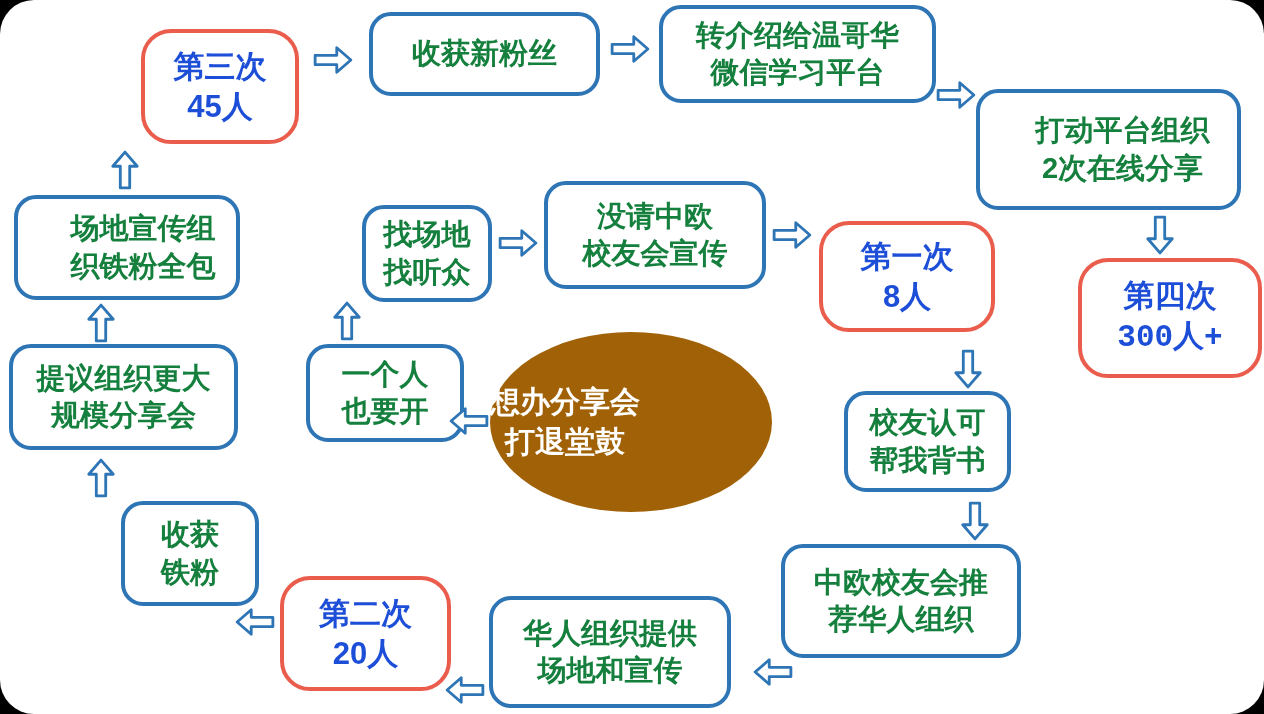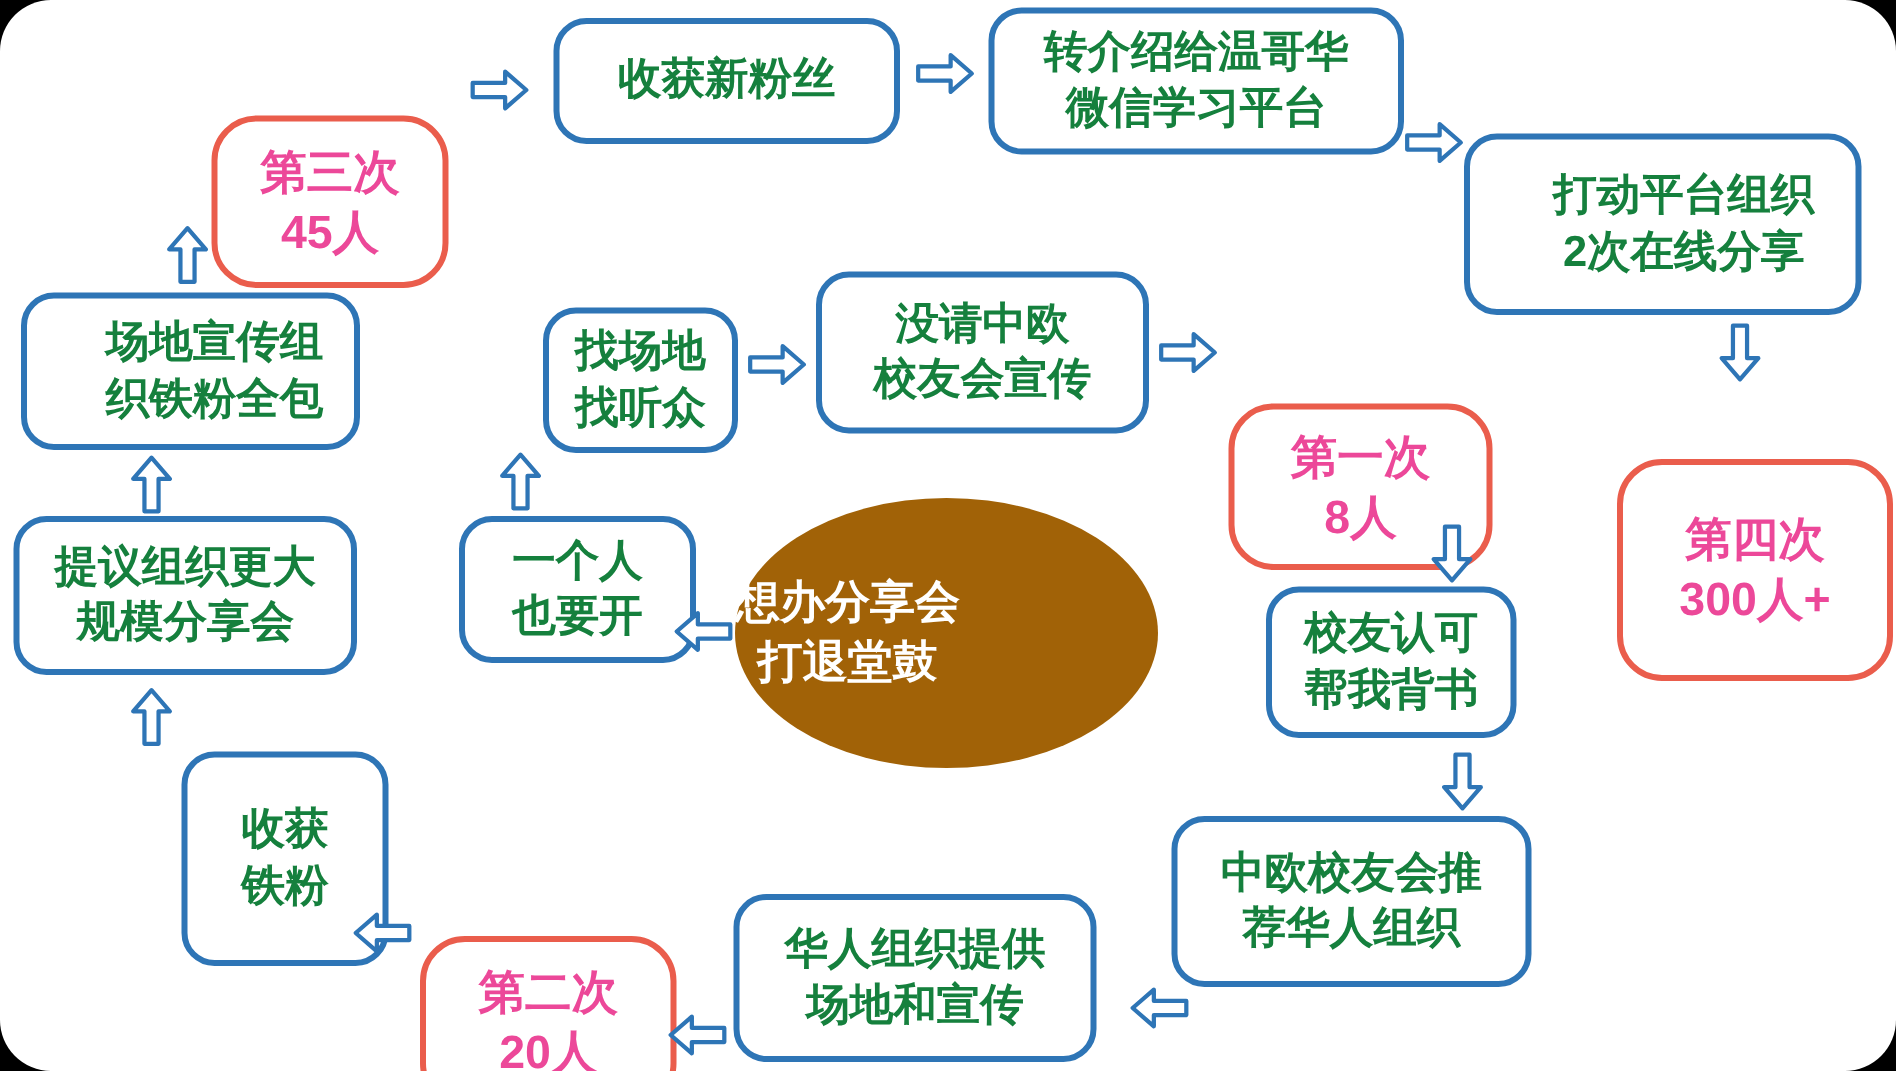--- a/index.html
+++ b/index.html
@@ -6,21 +6,21 @@
   body{font-family:"Liberation Sans","DejaVu Sans",sans-serif;}
   .canvas{
     position:relative;width:1264px;height:714px;background:#fff;
     border-radius:34px;overflow:hidden;
   }
   .node{
     position:absolute;display:flex;align-items:center;justify-content:center;
     text-align:center;background:#fff;border:4px solid #2E75B6;border-radius:22px;
     font-weight:bold;color:#15803d;font-size:29px;line-height:1.28;box-sizing:border-box;
   }
-  .node.red{border-color:#EA5D4C;color:#ec4899;border-radius:30px;font-size:31px;margin-top:48px;}
+  .node.red{border-color:#EA5D4C;color:#1d4ed8;border-radius:30px;font-size:31px;}
   .node .label{white-space:pre-line;}
   .center-ellipse{
     position:absolute;display:flex;align-items:center;justify-content:flex-start;
     text-align:center;background:#a16207;border-radius:50%;color:#fff;
     font-weight:bold;font-size:30px;line-height:1.35;
   }
   .center-ellipse .label{white-space:pre-line;}
   .arrow{position:absolute;width:42px;height:32px;}
   .arrow svg{display:block;width:42px;height:32px;}
   .r90{transform:rotate(90deg);}
@@ -49,21 +49,21 @@
   <div class="node" style="left:659px;top:5px;width:277px;height:98px;">
     <span class="label">转介绍给温哥华
 微信学习平台</span>
   </div>
 
   <div class="node" style="left:976px;top:89px;width:265px;height:121px;padding-left:28px;">
     <span class="label">打动平台组织
 2次在线分享</span>
   </div>
 
-  <div class="node red" style="left:1078px;top:258px;width:184px;height:148px;">
+  <div class="node red" style="left:1078px;top:258px;width:184px;height:120px;font-family:Liberation Mono, monospace;">
     <span class="label">第四次
 300人+</span>
   </div>
 
   <div class="node" style="left:362px;top:205px;width:130px;height:97px;">
     <span class="label">找场地
 找听众</span>
   </div>
 
   <div class="node" style="left:544px;top:181px;width:222px;height:108px;">
@@ -89,21 +89,21 @@
   <div class="node" style="left:489px;top:596px;width:242px;height:112px;">
     <span class="label">华人组织提供
 场地和宣传</span>
   </div>
 
   <div class="node red" style="left:280px;top:576px;width:171px;height:115px;">
     <span class="label">第二次
 20人</span>
   </div>
 
-  <div class="node" style="left:121px;top:501px;width:138px;height:143px;">
+  <div class="node" style="left:121px;top:501px;width:138px;height:105px;">
     <span class="label">收获
 铁粉</span>
   </div>
 
   <div class="node" style="left:9px;top:344px;width:229px;height:106px;">
     <span class="label">提议组织更大
 规模分享会</span>
   </div>
 
   <div class="node" style="left:14px;top:195px;width:226px;height:105px;padding-left:32px;">

